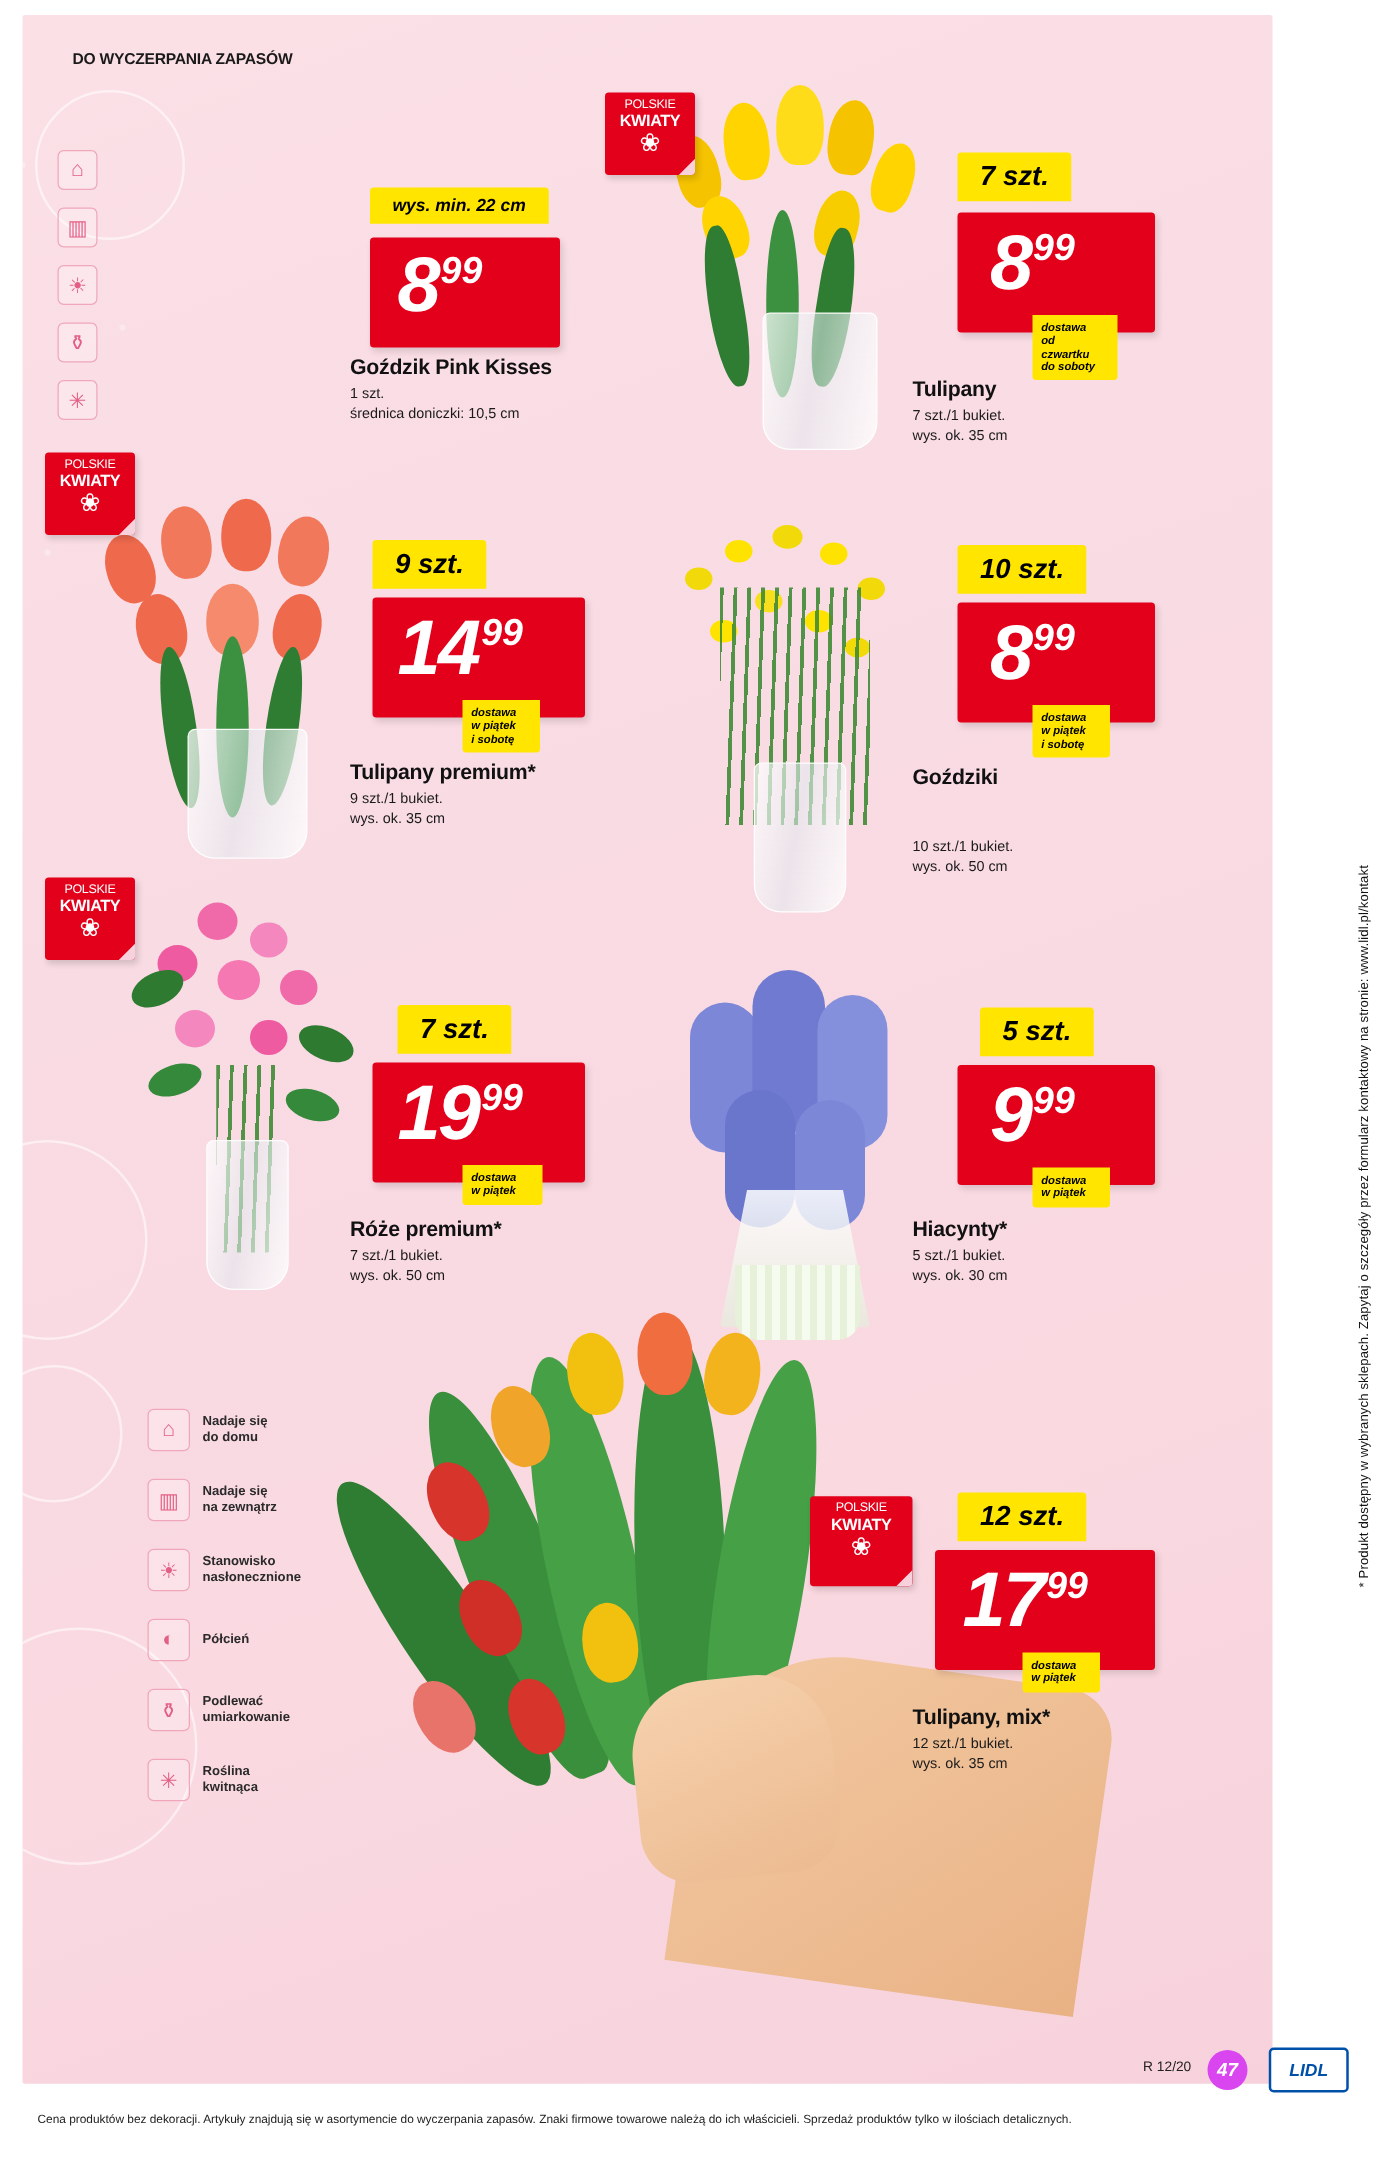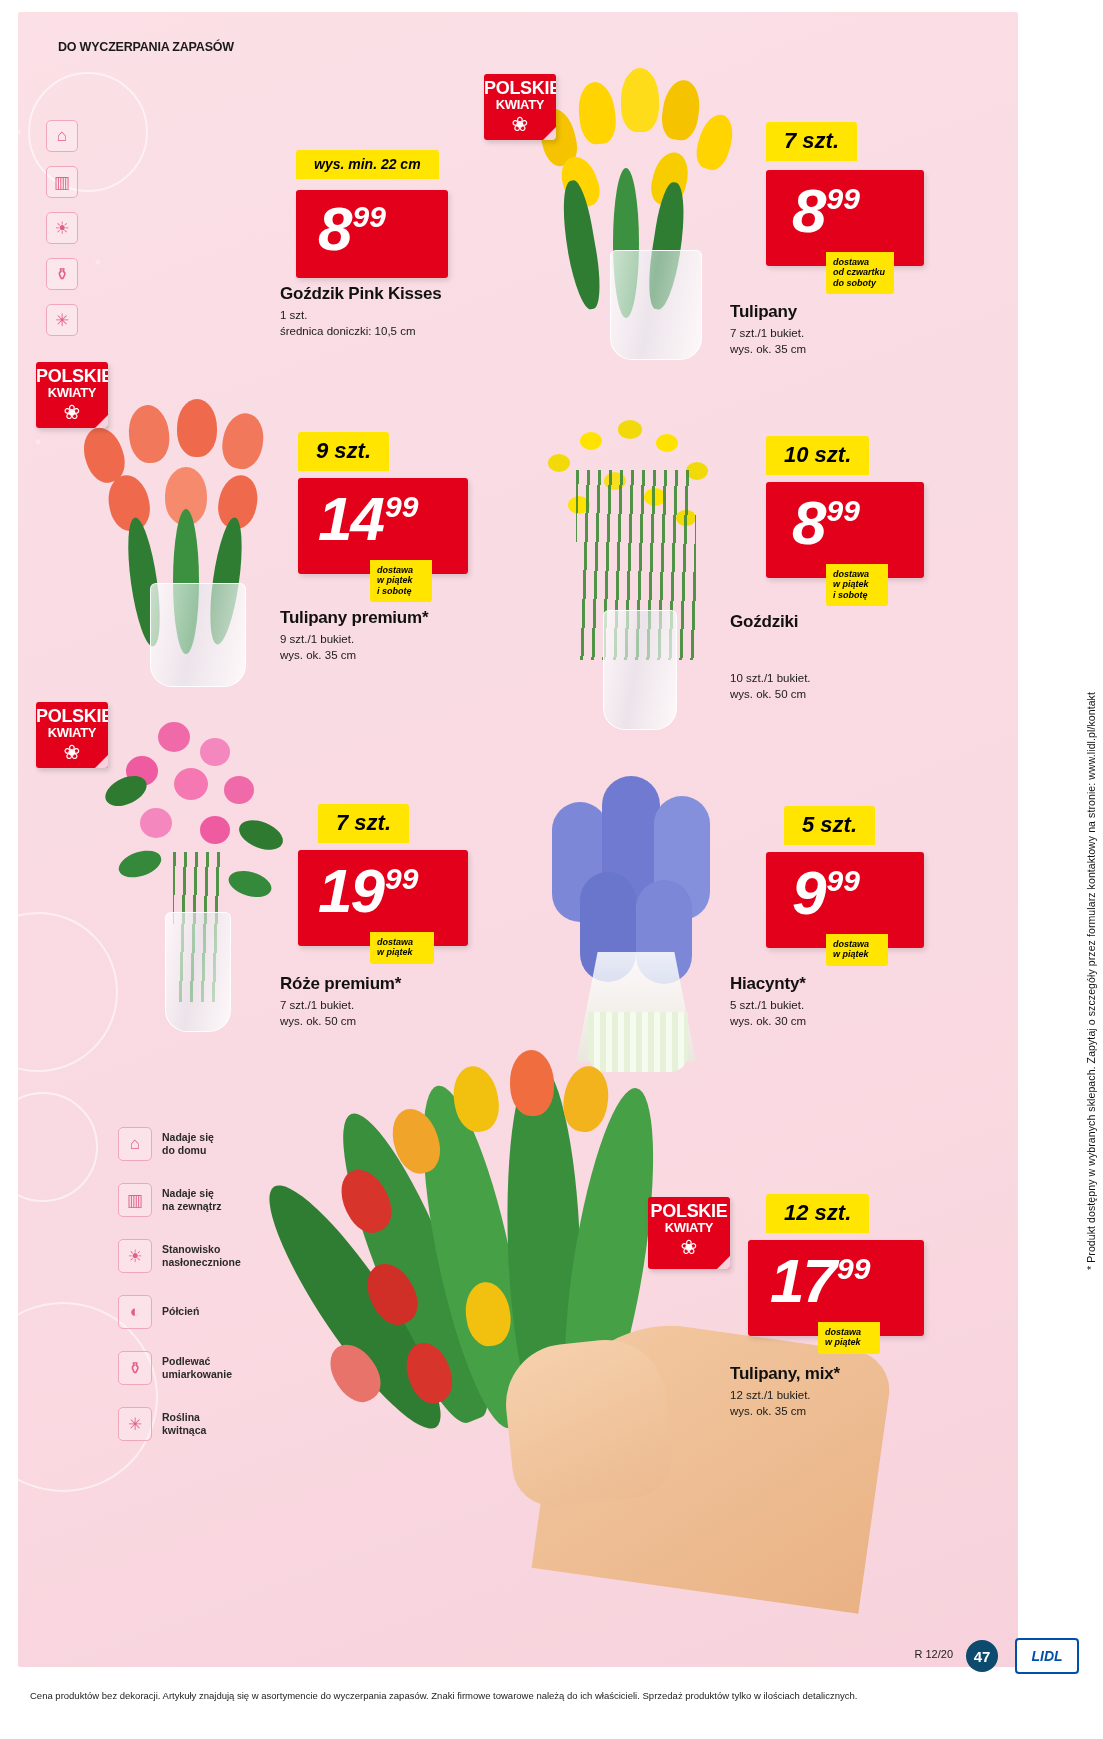--- a/index.html
+++ b/index.html
@@ -75,21 +75,21 @@
   }
   .price-cents {
     font-size:30px; font-weight:bold; font-style:italic; line-height:1;
     margin-top:4px; margin-left:2px;
   }
   .delivery {
     position:absolute;
     background:#ffe500; color:#000;
     font-size:9px; font-weight:bold; font-style:italic;
     line-height:1.15;
-    padding:5px 7px 6px 7px;
+    padding:5px 17px 6px 7px;
     border-radius:0 0 3px 3px;
     z-index:6;
     text-align:left;
     white-space:pre-line;
   }
   .prod-title {
     position:absolute;
     font-size:17px; font-weight:bold; color:#111; letter-spacing:-0.2px;
   }
   .prod-desc {
@@ -98,21 +98,21 @@
   }
 
   
   .pk-badge {
     position:absolute; width:72px; height:66px; background:#e2001a;
     border-radius:3px; z-index:7;
     color:#fff; text-align:center;
     box-shadow:2px 3px 5px rgba(0,0,0,.15);
     overflow:hidden;
   }
-  .pk-badge .l1 { font-size:18px; font-weight:bold; line-height:1.05; margin-top:5px; letter-spacing:-0.3px;}
+  .pk-badge .l1 { font-size:10px; font-weight:normal; line-height:1.05; margin-top:5px; letter-spacing:-0.3px;}
   .pk-badge .l2 { font-size:13px; font-weight:bold; line-height:1.05; letter-spacing:-0.3px;}
   .pk-badge .flower {
     margin-top:2px; font-size:20px; line-height:1; color:#fff;
   }
   .pk-badge:after{
     content:""; position:absolute; right:0; bottom:0;
     border-left:13px solid transparent; border-bottom:13px solid #f7d2dc;
   }
 
   
@@ -156,22 +156,22 @@
   .icon-col { position:absolute; left:28px; top:108px; }
   .icon-col .legend-ico { margin-bottom:14px; width:32px; height:32px; }
 
   
   .footer-note {
     position:absolute; left:30px; top:1690px; width:1040px;
     font-size:9.5px; color:#222;
   }
   .page-num {
     position:absolute; right:105px; top:1640px;
-    width:32px; height:32px; border-radius:50%; background:#0c4a6e; color:#fff;
-    font-size:15px; font-weight:bold; display:flex; align-items:center; justify-content:center;
+    width:32px; height:32px; border-radius:50%; background:#d946ef; color:#fff;
+    font-size:15px; font-weight:bold; display:flex; align-items:center; justify-content:center;font-style:italic;
   }
   .r-code {
     position:absolute; right:150px; top:1648px; font-size:11px; color:#222;
   }
   .lidl-logo {
     position:absolute; right:24px; top:1638px;
     width:64px; height:36px; background:#fff; border:2px solid #0050aa;
     border-radius:4px; display:flex; align-items:center; justify-content:center;
     font-size:14px; font-weight:bold; color:#0050aa; font-style:italic;
   }

